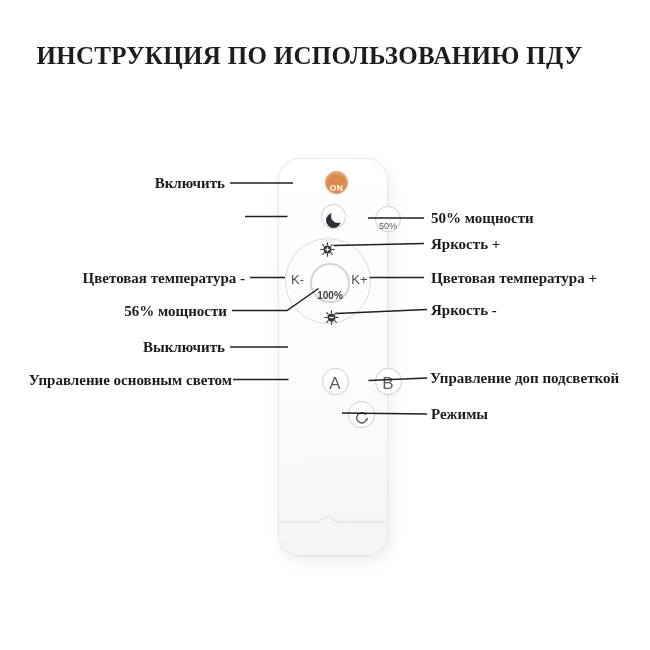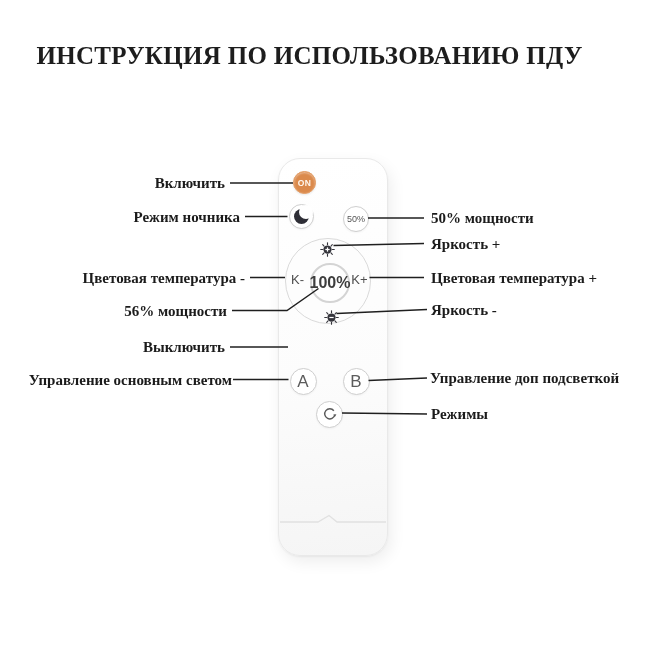--- a/index.html
+++ b/index.html
@@ -21,24 +21,25 @@
   }
   .lbl.left{text-align:right;}
   
   .remote{
     position:absolute;left:278px;top:158px;width:108px;height:396px;z-index:1;
     border-radius:22px;border:1px solid #e9e9e9;
     background:linear-gradient(175deg,#ffffff 0%,#fcfcfc 55%,#f5f5f5 100%);
     box-shadow:0 1px 2px rgba(0,0,0,.05),3px 6px 16px rgba(0,0,0,.07);
   }
   .btn{
-    position:absolute;display:flex;align-items:center;justify-content:center;
+    position:absolute;display:flex;align-items:flex-end;justify-content:center;
     background:#ffffff;border:1.4px solid #cfcfcf;box-sizing:border-box;
     font-family:"Liberation Sans","DejaVu Sans",sans-serif;
     box-shadow:0 1px 2px rgba(0,0,0,.04);
+    margin-left:32px;
   }
   .circle{border-radius:50%;}
   .btn-on{left:14px;top:12px;width:23px;height:23px;background:#db8a4c;border:1px solid #e5a069;
     color:#fff7ee;font-size:8.5px;font-weight:700;letter-spacing:.3px;
     box-shadow:inset 0 1px 2px rgba(255,255,255,.45),0 1px 2px rgba(0,0,0,.08);}
   .btn-moon{left:9.5px;top:45px;width:25px;height:25px;}
   .moon-shape{position:relative;width:15px;height:15px;border-radius:50%;background:#2e2e36;overflow:visible;}
   .moon-cut{position:absolute;width:14px;height:14px;border-radius:50%;background:#ffffff;left:5px;top:-4px;}
   .btn-50{left:64px;top:47px;width:26px;height:26px;font-size:9px;font-weight:400;color:#555555;}
   .pad{
@@ -50,22 +51,22 @@
   .sun-minus{left:37.5px;top:71px;}
   .ktext{
     position:absolute;width:20px;height:16px;display:flex;align-items:center;justify-content:center;
     font-family:"Liberation Sans","DejaVu Sans",sans-serif;font-size:13px;color:#4f4f4f;cursor:default;
   }
   .kminus{left:1.5px;top:32.5px;}
   .kplus{left:63.5px;top:32.5px;}
   .inner{
     position:absolute;left:24px;top:24px;width:40px;height:40px;border-radius:50%;
     border:2px solid #d4d4d4;background:#fefefe;box-sizing:border-box;
-    display:flex;align-items:center;justify-content:center;
-    font-family:"Liberation Sans","DejaVu Sans",sans-serif;font-size:16px;font-weight:700;color:#3d3d3d;
+    display:flex;align-items:flex-end;justify-content:center;
+    font-family:"Liberation Sans","DejaVu Sans",sans-serif;font-size:10px;font-weight:700;color:#3d3d3d;
   }
   .btn-off{left:10px;top:177px;width:82px;height:23px;border-radius:12px;
     font-size:13px;color:#6e6e6e;letter-spacing:1.5px;}
   .btn-a{left:10.5px;top:209px;width:27px;height:27px;font-size:17px;color:#5c5c5c;}
   .btn-b{left:63.5px;top:209px;width:27px;height:27px;font-size:17px;color:#5c5c5c;}
   .btn-cycle{left:36.5px;top:241.5px;width:27px;height:27px;}
   .battery{position:absolute;left:0;top:352px;}
 </style>
 </head>
 <body>
@@ -83,21 +84,20 @@
     <path d="M233 379.5 H288.5"></path>
     <path d="M368 218 H424"></path>
     <path d="M333.5 245.5 L424 243.5"></path>
     <path d="M369.5 277.5 H424"></path>
     <path d="M336.5 313.5 L427 309.5"></path>
     <path d="M368.5 380.5 L427 378"></path>
     <path d="M342 413 L427 414"></path>
   </svg>
 
   <div class="lbl left" style="right:425px;top:174px">Включить</div>
-  <div class="lbl left" style="right:410px;top:208px">Режим ночника</div>
   <div class="lbl left" style="right:405px;top:269px">Цветовая температура -</div>
   <div class="lbl left" style="right:423px;top:302px">56% мощности</div>
   <div class="lbl left" style="right:425px;top:338px">Выключить</div>
   <div class="lbl left" style="right:418px;top:371px">Управление основным светом</div>
 
   <div class="lbl" style="left:431px;top:209px">50% мощности</div>
   <div class="lbl" style="left:431px;top:235px">Яркость +</div>
   <div class="lbl" style="left:431px;top:269px">Цветовая температура +</div>
   <div class="lbl" style="left:431px;top:301px">Яркость -</div>
   <div class="lbl" style="left:430px;top:369px">Управление доп подсветкой</div>

